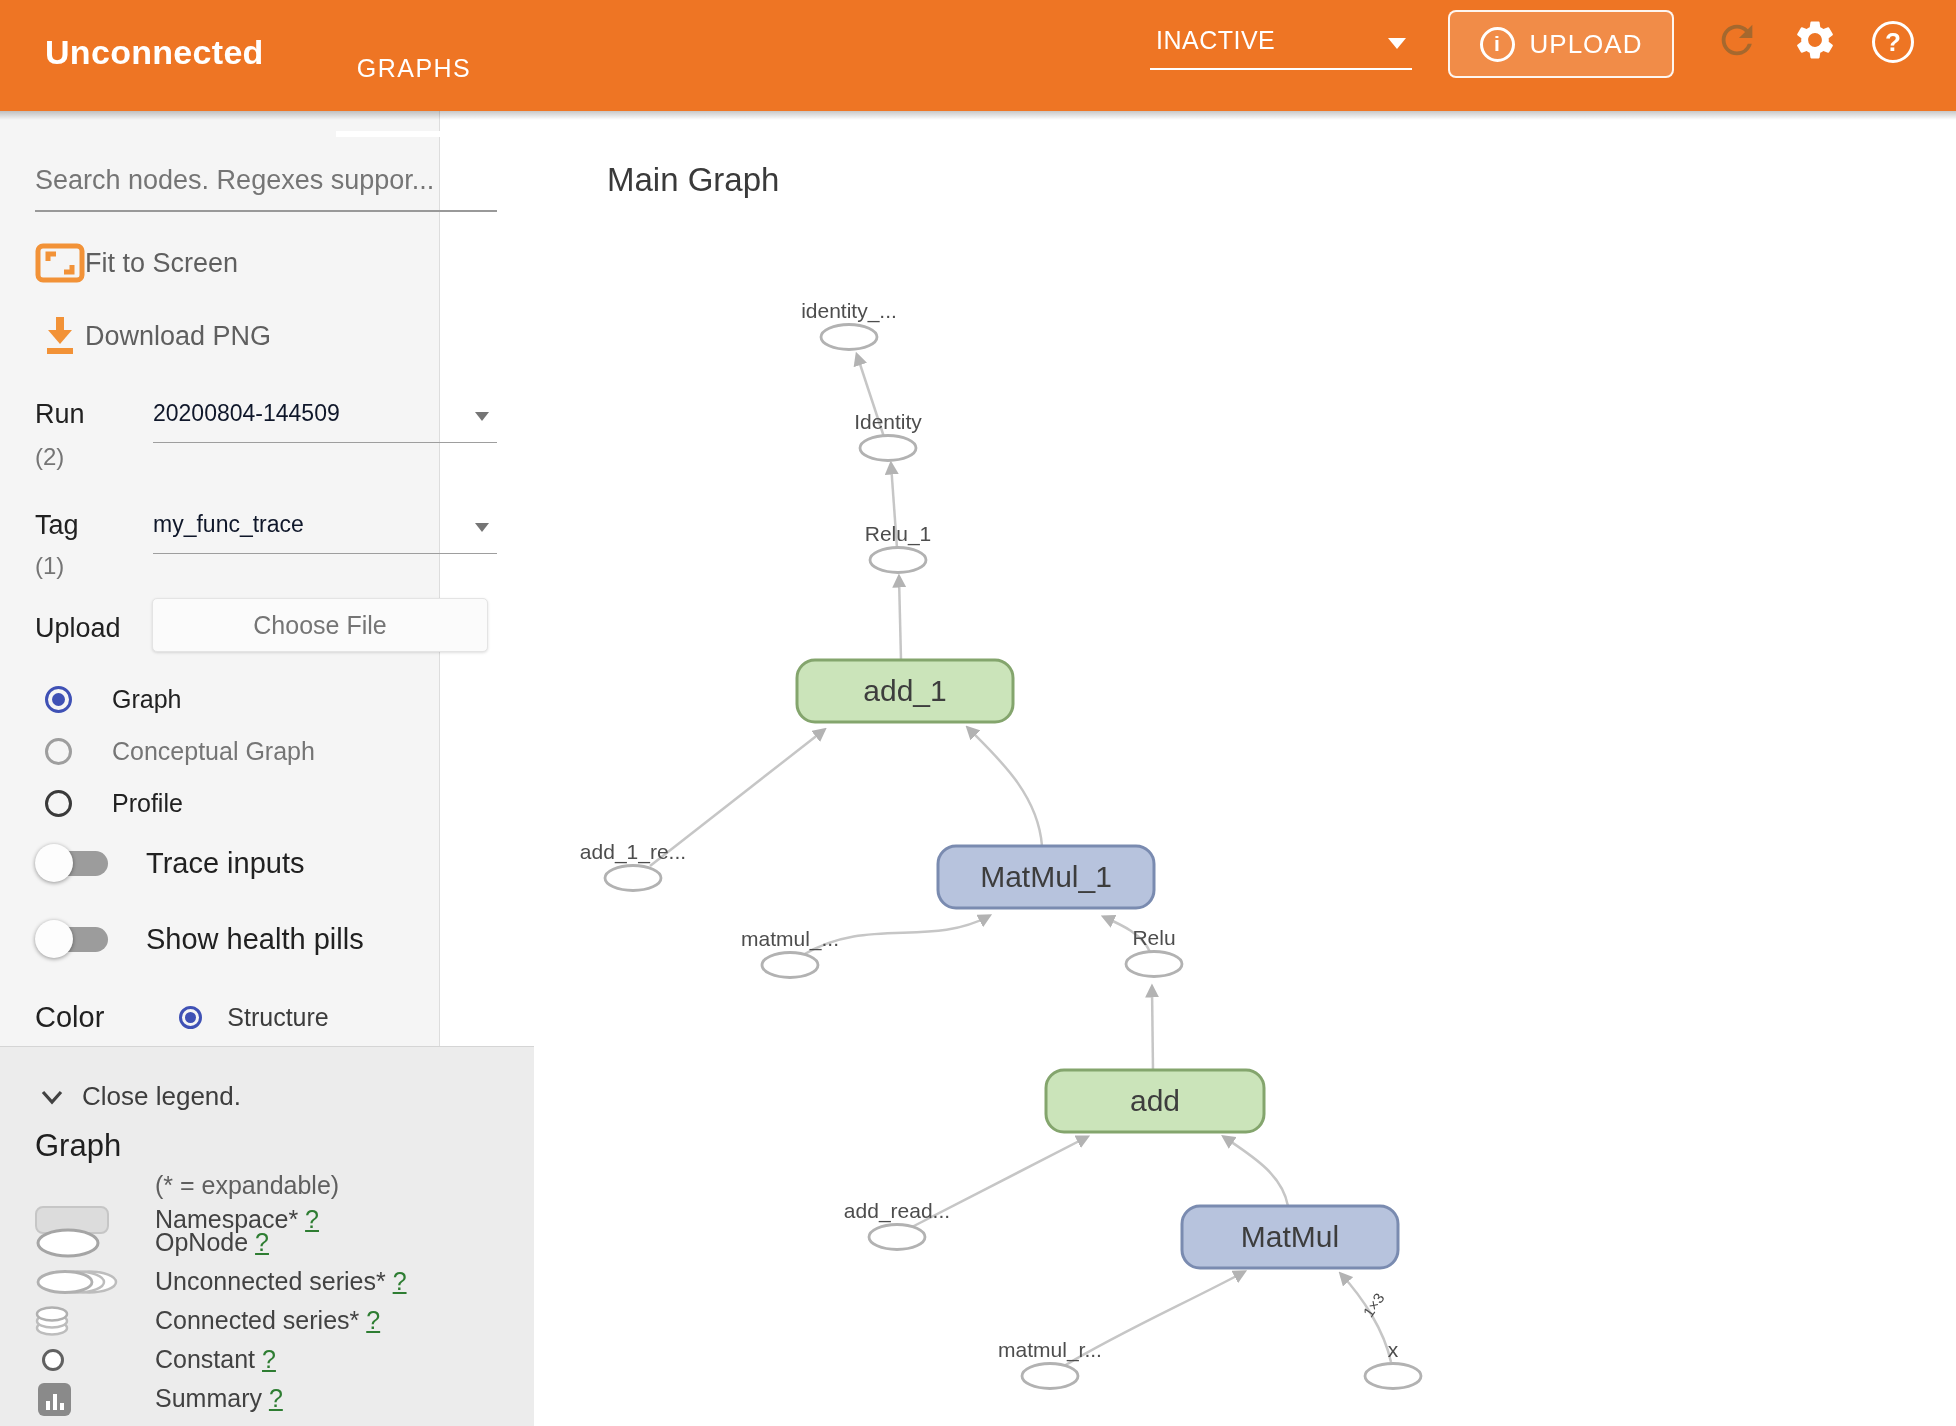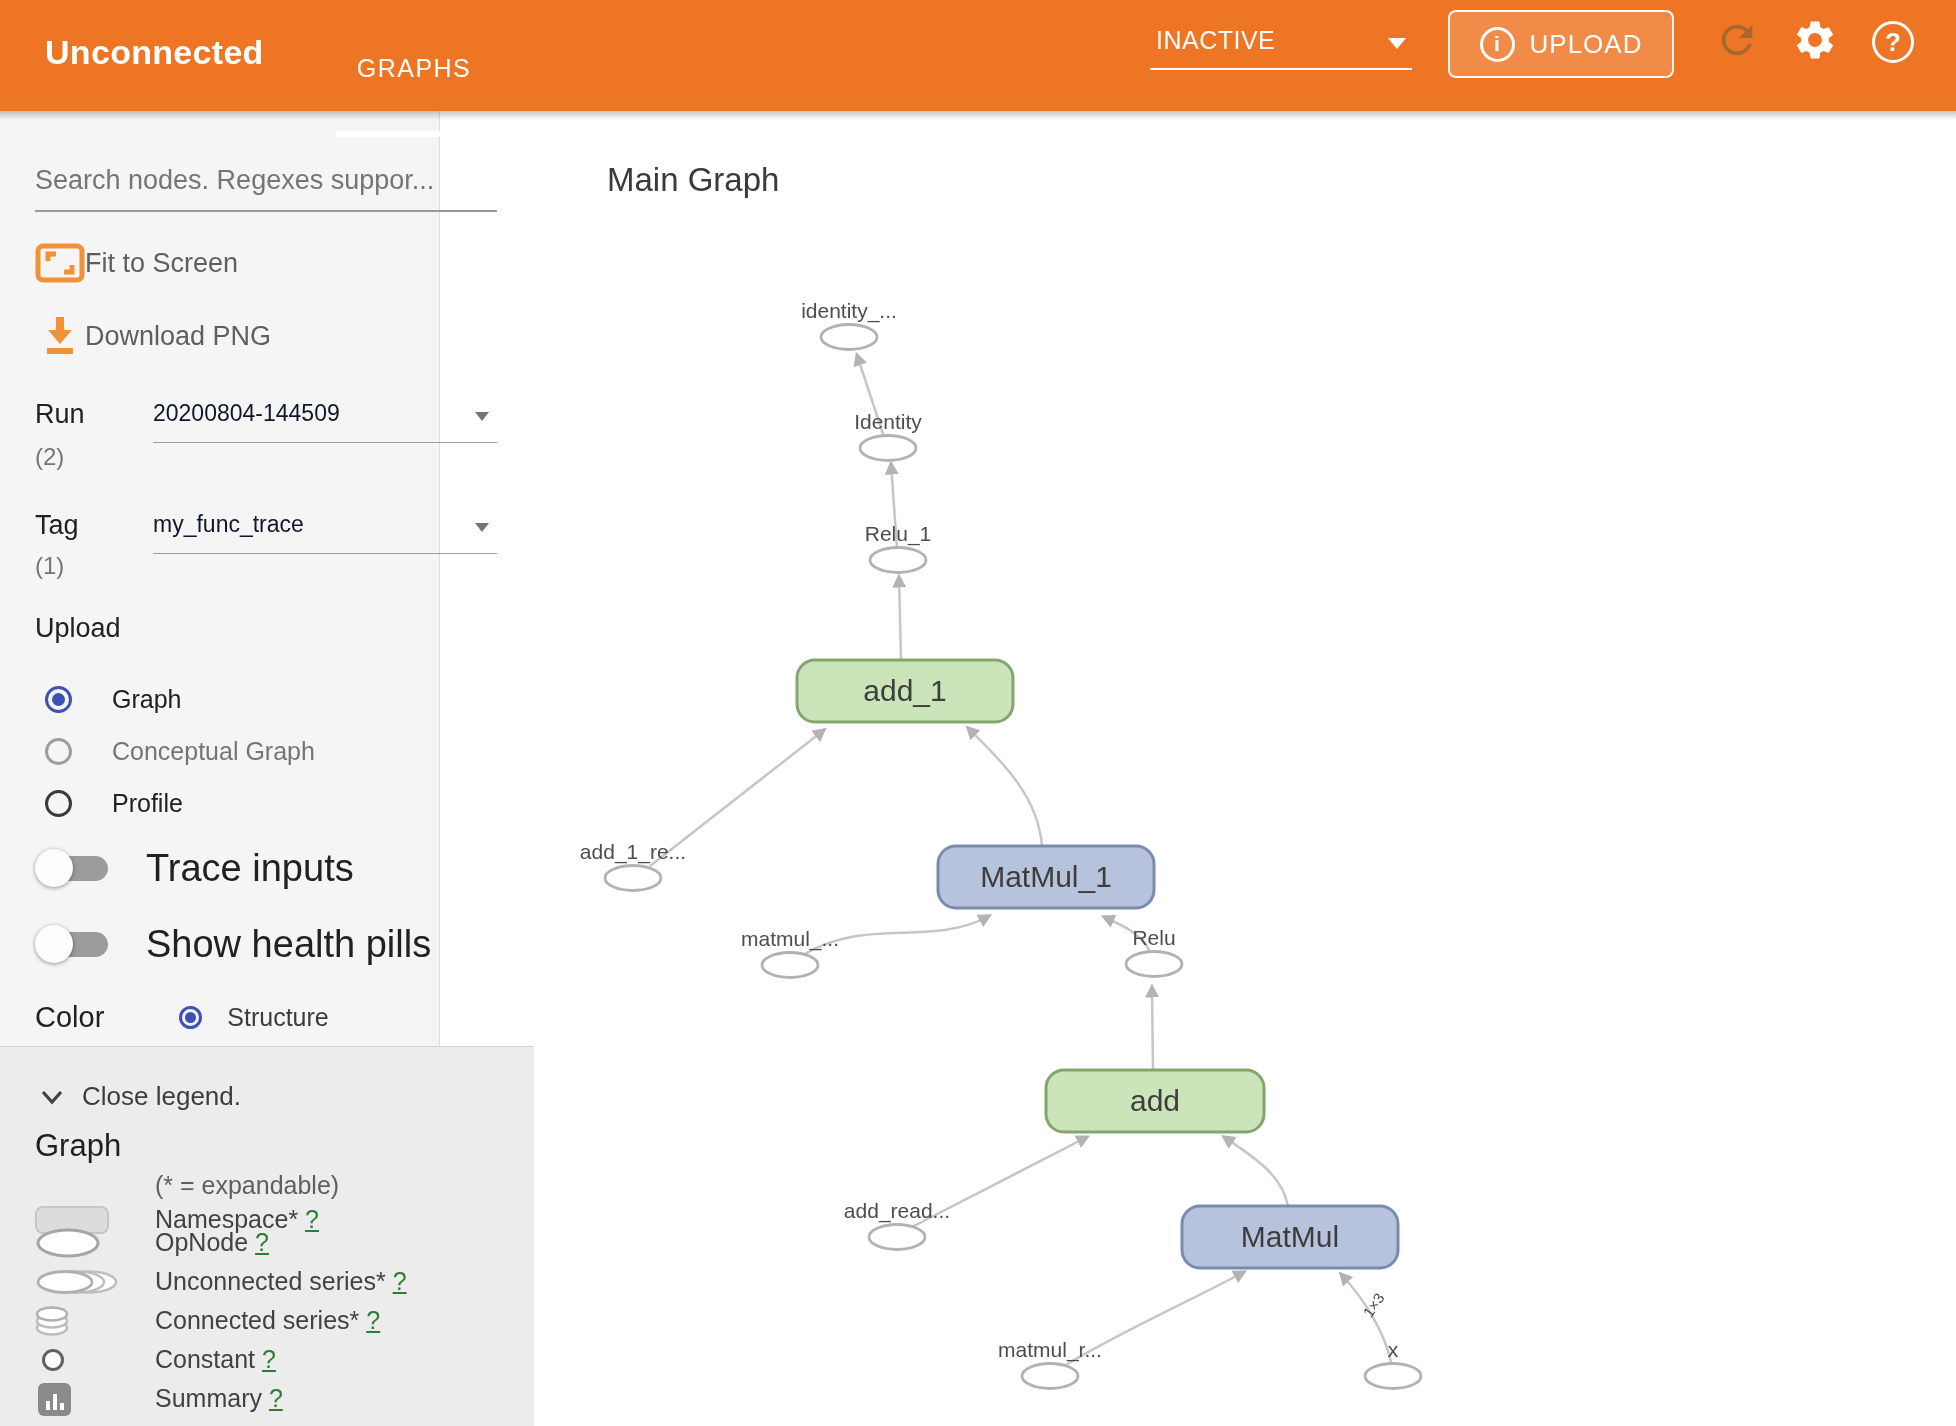--- a/index.html
+++ b/index.html
@@ -77,21 +77,21 @@
   .radio.sel::after { content:""; position:absolute; inset:4px; border-radius:50%;
     background:var(--accent); }
   .radio-row .rlabel { font-size:25px; }
 
   .toggle-row { position:absolute; left:37px; display:flex; align-items:center;
     gap:38px; cursor:pointer; }
   .track { width:71px; height:25px; border-radius:13px; background:#9c9c9c;
     position:relative; flex:none; }
   .thumb { position:absolute; left:-2px; top:-7px; width:38px; height:38px;
     border-radius:50%; background:#fdfdfd; box-shadow:0 1px 4px rgba(0,0,0,.4); }
-  .toggle-row .tlabel { font-size:38px; color:#212121; }
+  .toggle-row .tlabel { font-size:29px; color:#212121; }
 
   .color-row { position:absolute; left:35px; display:flex; align-items:center; }
   .color-row .clabel { font-size:29px; color:#212121; }
   .radio.small { width:23px; height:23px; border-width:3px; }
   .radio.small.sel::after { inset:3px; }
   .color-row .rlabel { font-size:25px; color:#3c3c3c; }
 
   
   .legend { position:absolute; left:0; top:935px; width:534px; height:380px;
     background:#ececec; border-top:1px solid #d5d5d5; }
@@ -180,20 +180,21 @@
   </div>
 
   <div class="field-label" style="top:399px">Tag</div>
   <div class="field-count" style="top:441px">(1)</div>
   <div class="select-box" style="top:400px">
     <span>my_func_trace</span>
     <span class="caret-gray"></span>
   </div>
 
   <div class="field-label" style="top:502px">Upload</div>
+  <button class="choose-btn" style="top:487px">Choose File</button>
 
   <div id="radio-rows">
       <div class="radio-row" style="top: 568px;">
         <span class="radio sel" style="border-color: rgb(63, 81, 181);"></span>
         <span class="rlabel" style="color: rgb(33, 33, 33);">Graph</span>
       </div>
       <div class="radio-row" style="top: 620px;">
         <span class="radio" style="border-color: rgb(158, 158, 158);"></span>
         <span class="rlabel" style="color: rgb(117, 117, 117);">Conceptual Graph</span>
       </div>

